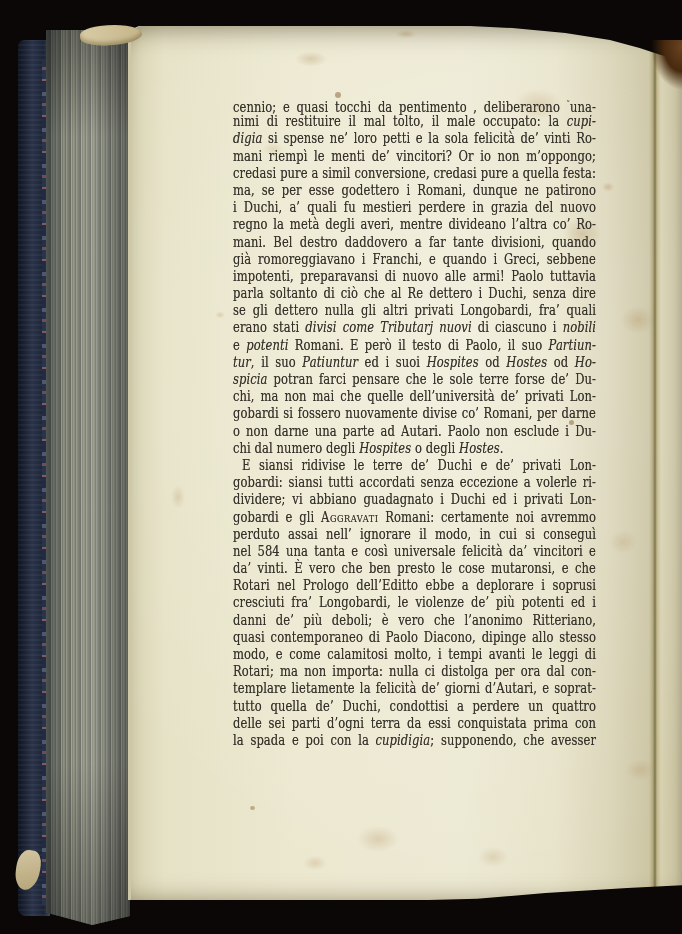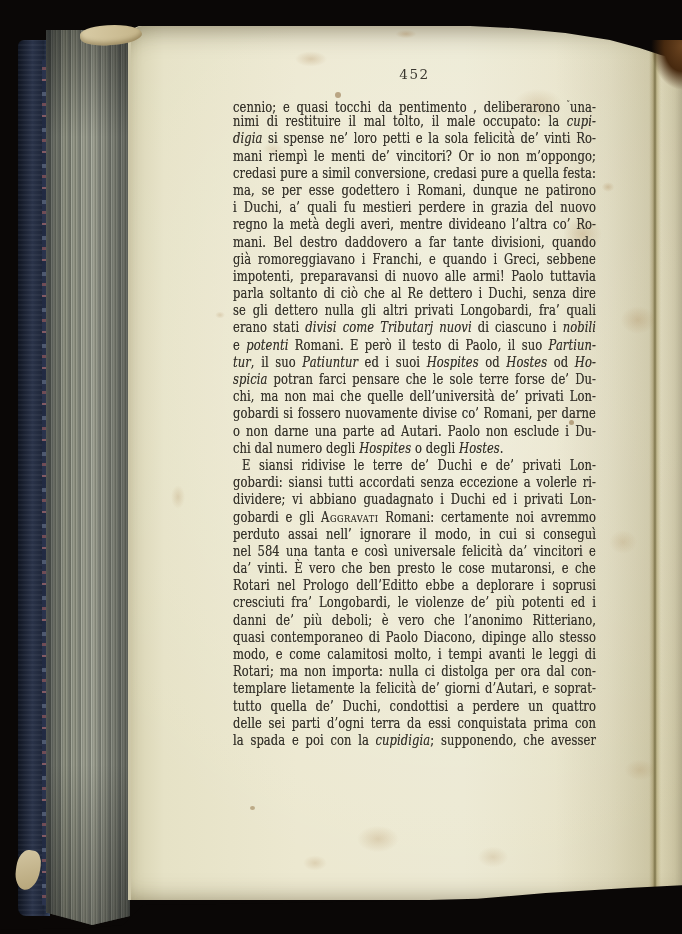--- a/index.html
+++ b/index.html
@@ -150,21 +150,20 @@
     <div class="spot" style="left:472px;top:499px;width:40px;height:34px;background:radial-gradient(closest-side,rgba(150,100,40,0.15),rgba(150,100,40,0) 70%);"></div>
     <div class="spot" style="left:487px;top:729px;width:44px;height:30px;background:radial-gradient(closest-side,rgba(150,100,40,0.15),rgba(150,100,40,0) 70%);"></div>
     <div class="spot" style="left:217px;top:794px;width:60px;height:38px;background:radial-gradient(closest-side,rgba(150,100,40,0.2),rgba(150,100,40,0) 70%);"></div>
     <div class="spot" style="left:167px;top:826px;width:34px;height:22px;background:radial-gradient(closest-side,rgba(150,100,40,0.18),rgba(150,100,40,0) 70%);"></div>
     <div class="spot" style="left:340px;top:816px;width:44px;height:30px;background:radial-gradient(closest-side,rgba(150,100,40,0.16),rgba(150,100,40,0) 70%);"></div>
     <div class="spot" style="left:260px;top:2px;width:30px;height:12px;background:radial-gradient(closest-side,rgba(150,100,40,0.25),rgba(150,100,40,0) 70%);"></div>
     <div class="spot" style="left:204px;top:66px;width:6px;height:6px;background:rgba(120,80,30,0.45);"></div>
     <div class="spot" style="left:438px;top:394px;width:5px;height:5px;background:rgba(120,80,30,0.45);"></div>
     <div class="spot" style="left:119px;top:780px;width:5px;height:4px;background:rgba(120,80,30,0.4);"></div>
 
-    <div class="folio">452</div>
     <div class="text-column">
         <div class="line">cennio; e quasi tocchi da pentimento , deliberarono <span class="mark">˜</span>una-</div>
         <div class="line">nimi di restituire il mal tolto, il male occupato: la <span class="i">cupi-</span></div>
         <div class="line"><span class="i">digia</span> si spense ne’ loro petti e la sola felicità de’ vinti Ro-</div>
         <div class="line">mani riempì le menti de’ vincitori? Or io non m’oppongo;</div>
         <div class="line">credasi pure a simil conversione, credasi pure a quella festa:</div>
         <div class="line">ma, se per esse godettero i Romani, dunque ne patirono</div>
         <div class="line">i Duchi, a’ quali fu mestieri perdere in grazia del nuovo</div>
         <div class="line">regno la metà degli averi, mentre divideano l’altra co’ Ro-</div>
         <div class="line">mani. Bel destro daddovero a far tante divisioni, quando</div>

